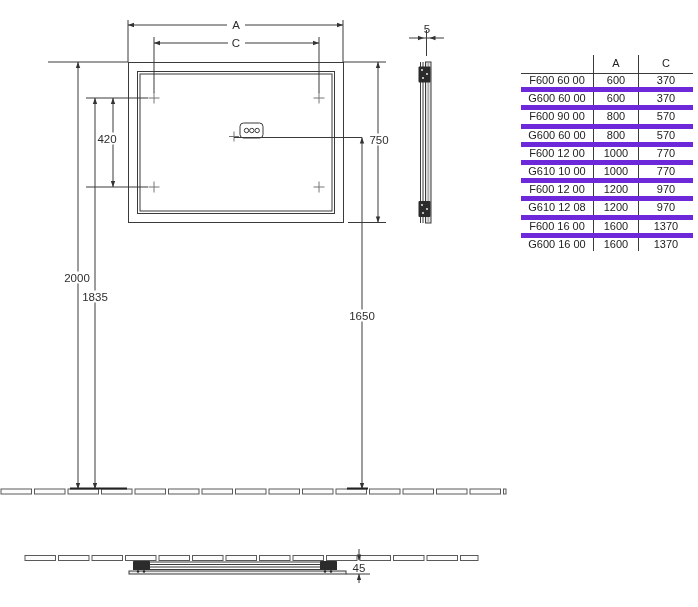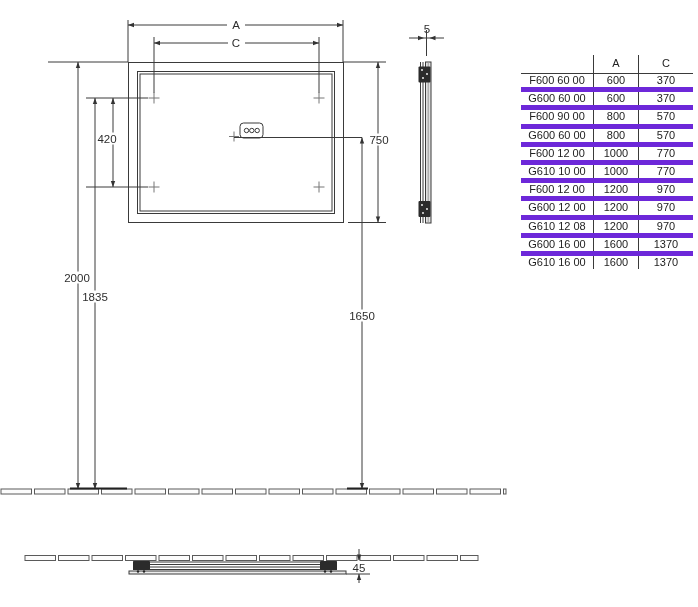--- a/index.html
+++ b/index.html
@@ -248,35 +248,30 @@
             <td>G610 10 00</td>
             <td>1000</td>
             <td>770</td>
           </tr>
       <tr>
             <td>F600 12 00</td>
             <td>1200</td>
             <td>970</td>
           </tr>
       <tr>
-            <td>G600 12 00</td>
-            <td>1200</td>
-            <td>970</td>
-          </tr>
-      <tr>
             <td>G610 12 08</td>
             <td>1200</td>
             <td>970</td>
           </tr>
       <tr>
-            <td>G600 16 00</td>
+            <td>F600 16 00</td>
             <td>1600</td>
             <td>1370</td>
           </tr>
       <tr>
-            <td>G610 16 00</td>
+            <td>G600 16 00</td>
             <td>1600</td>
             <td>1370</td>
           </tr>
     </tbody>
       </table>
   </div>
 </div>
 
 </body></html>

